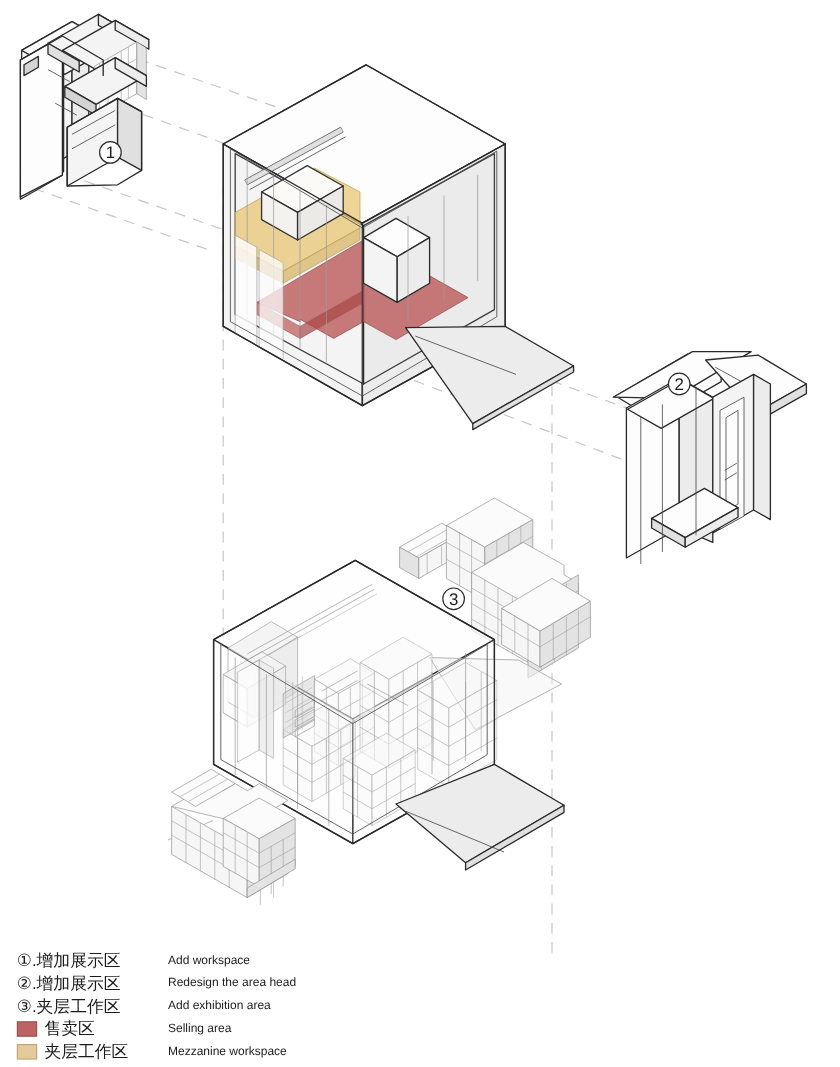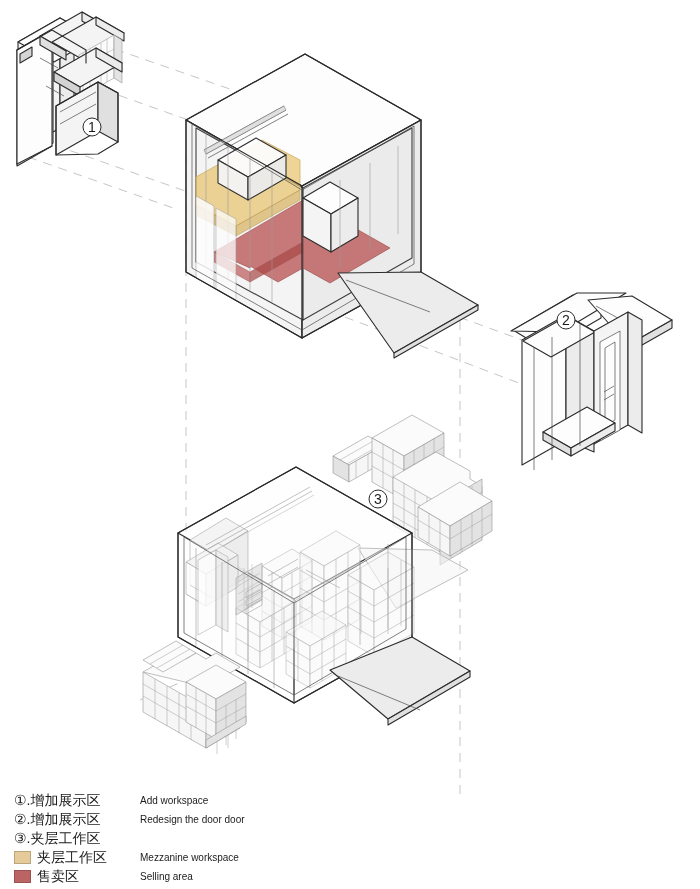--- a/index.html
+++ b/index.html
@@ -444,39 +444,40 @@
       <span>.增加展示区</span>
     </div>
     <div class="legend-en">Add workspace</div>
   </div>
 
   <div class="legend-row">
     <div class="legend-key">
       <span class="legend-num">②</span>
       <span>.增加展示区</span>
     </div>
-    <div class="legend-en">Redesign the door door</div>
+    <div class="legend-en">Redesign the area head</div>
   </div>
 
   <div class="legend-row">
     <div class="legend-key">
       <span class="legend-num">③</span>
       <span>.夹层工作区</span>
     </div>
+    <div class="legend-en">Add exhibition area</div>
+  </div>
+
+  <div class="legend-row">
+    <div class="legend-key">
+      <span class="legend-swatch" id="sw-selling" style="background: rgb(188, 100, 100);"></span>
+      <span>售卖区</span>
+    </div>
+    <div class="legend-en">Selling area</div>
   </div>
 
   <div class="legend-row">
     <div class="legend-key">
       <span class="legend-swatch" id="sw-mezz" style="background: rgb(230, 203, 154);"></span>
       <span>夹层工作区</span>
     </div>
     <div class="legend-en">Mezzanine workspace</div>
   </div>
 
-  <div class="legend-row">
-    <div class="legend-key">
-      <span class="legend-swatch" id="sw-selling" style="background: rgb(188, 100, 100);"></span>
-      <span>售卖区</span>
-    </div>
-    <div class="legend-en">Selling area</div>
-  </div>
-
 </div>
 
 </body></html>

